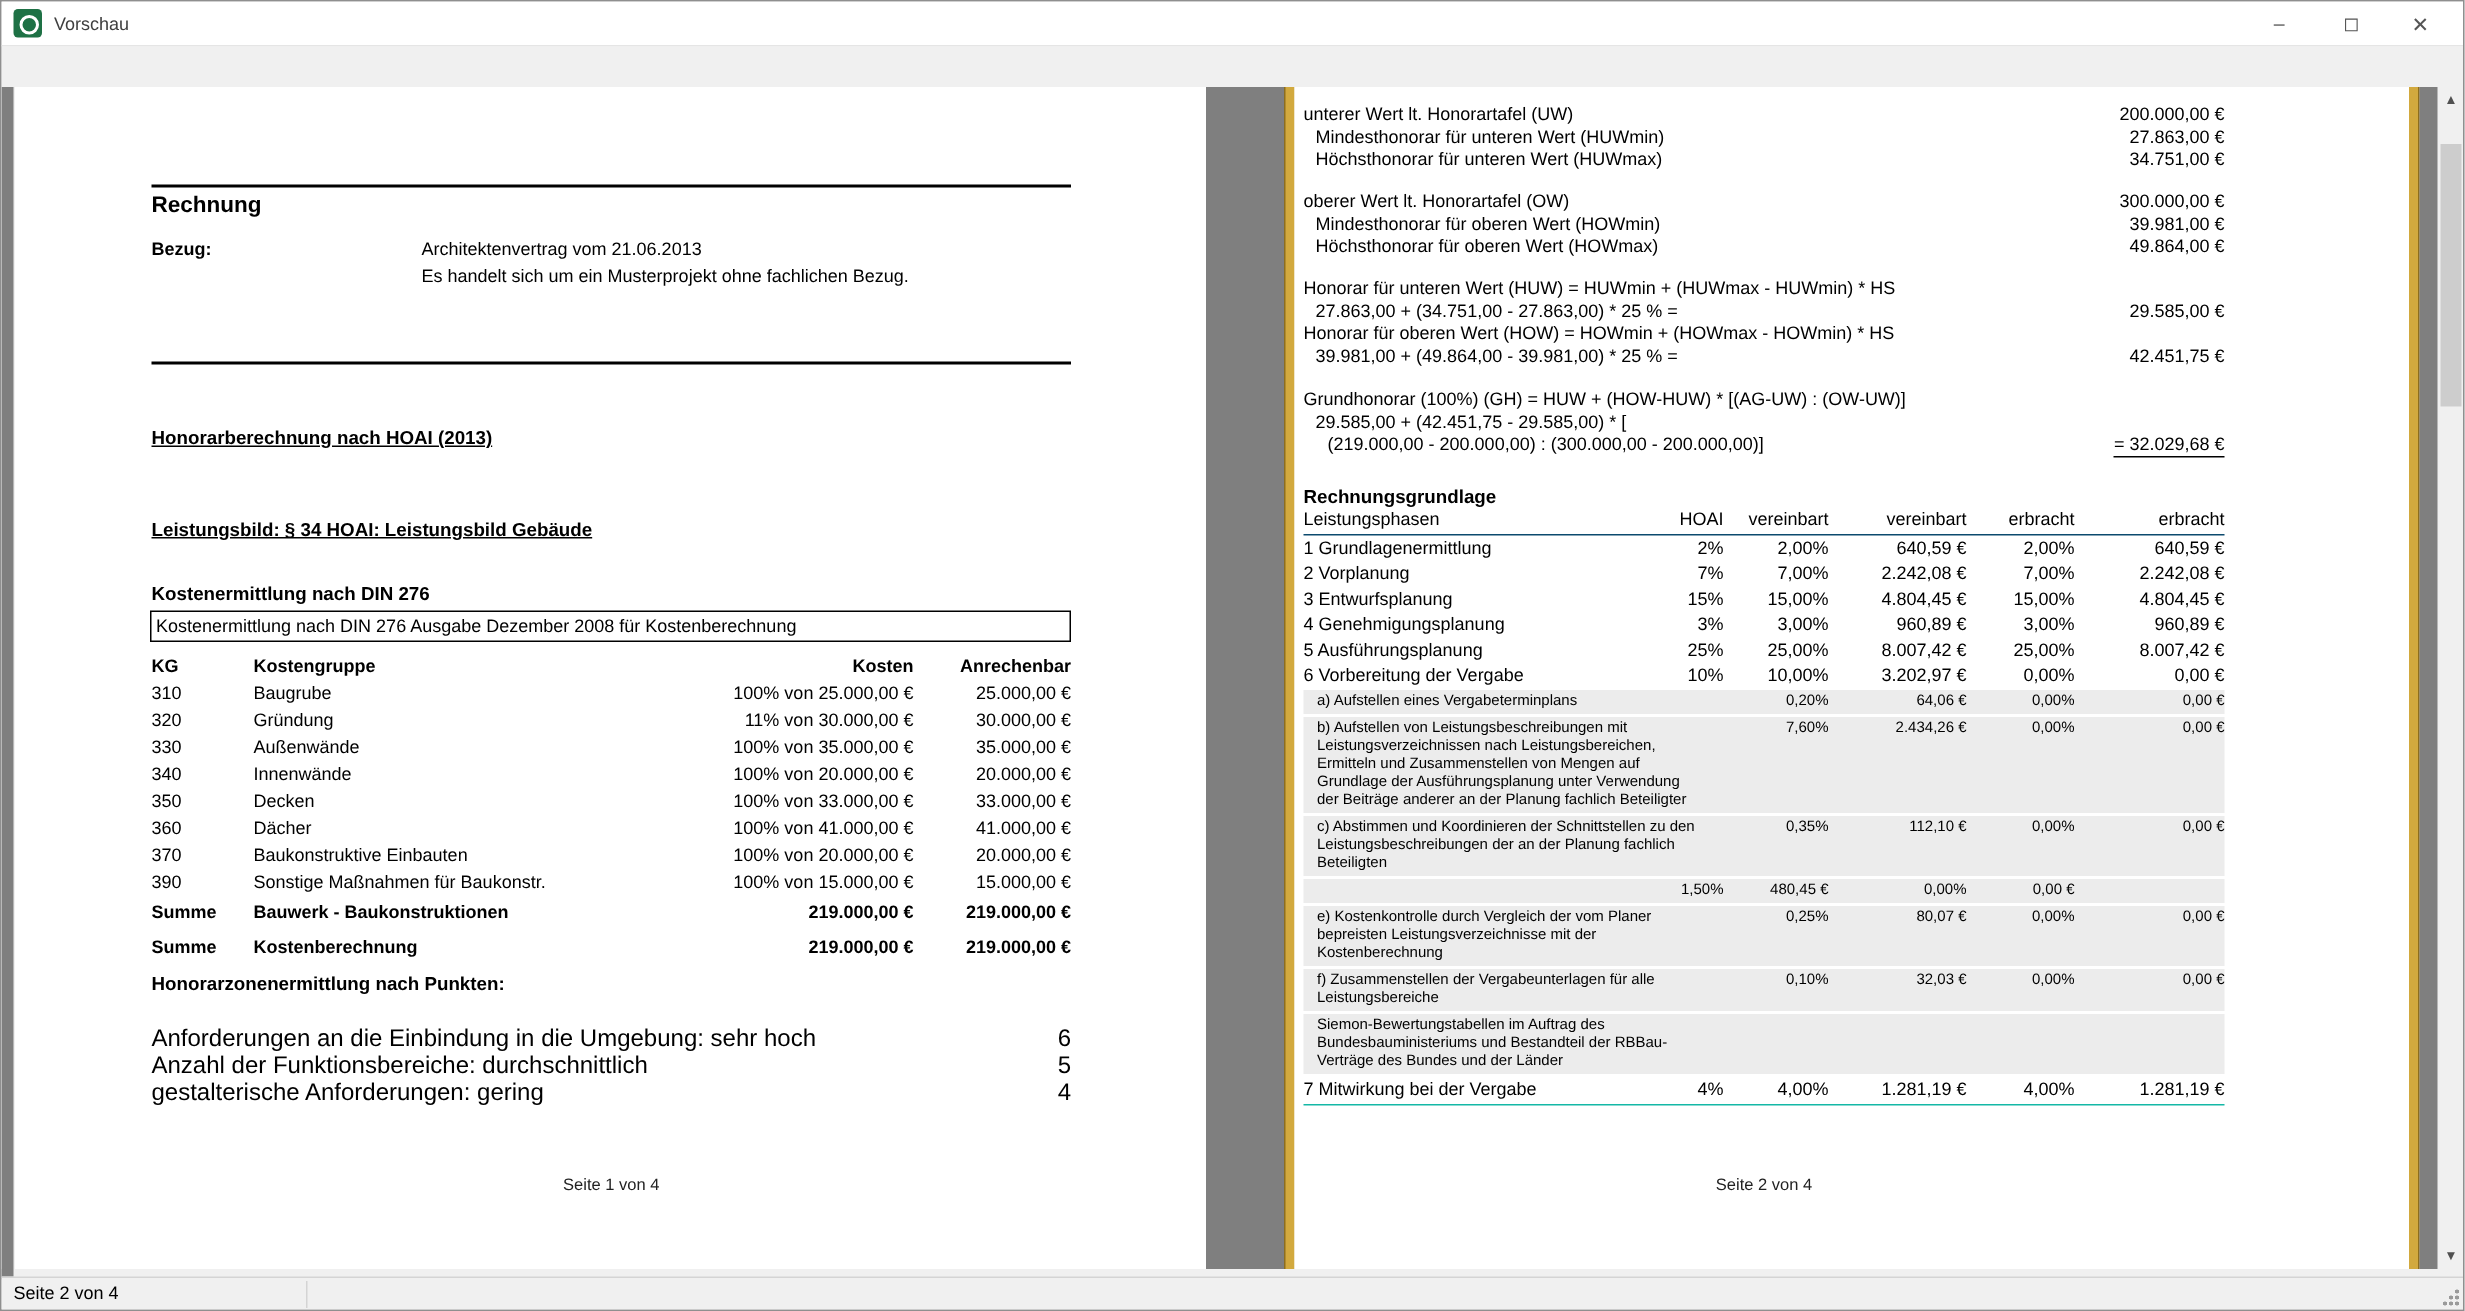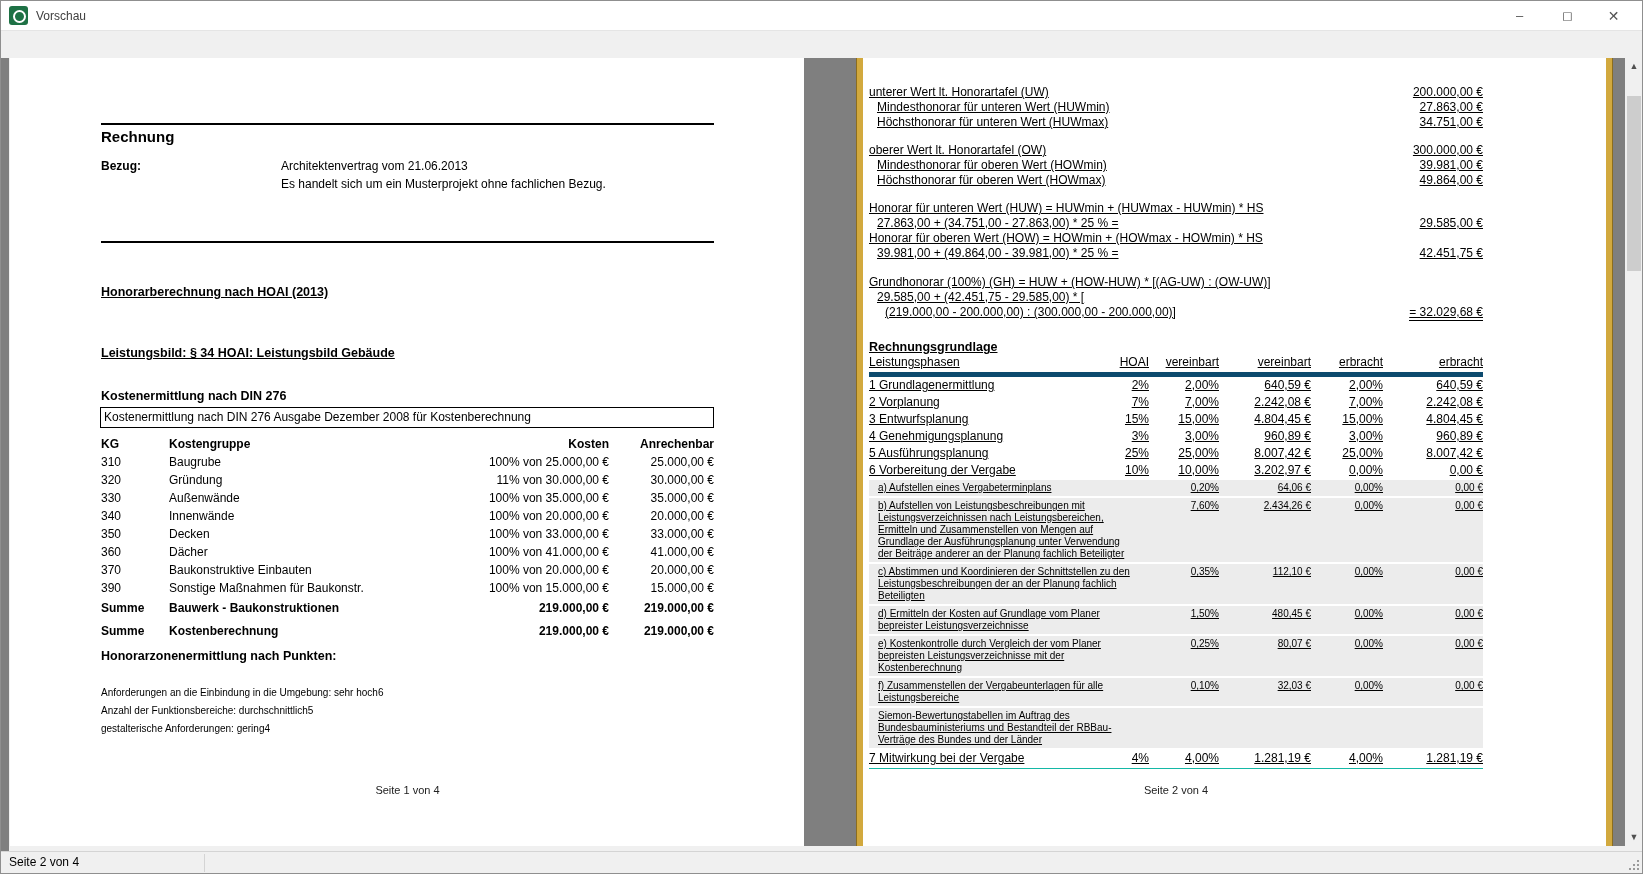--- a/index.html
+++ b/index.html
@@ -55,33 +55,33 @@
   .metarow { display:grid; grid-template-columns:180px auto; font-size:12px; line-height:18px; }
   .metarow .lbl { font-weight:bold; }
   .sechead { font-size:12.5px; font-weight:bold; }
   .sechead.ul { text-decoration:underline; }
   .boxnote { border:1px solid #000; font-size:12px; line-height:19px; padding-left:3px; height:21px;
              width:614px; margin-left:-1px; }
   .p1row { display:grid; grid-template-columns:68px 240px 200px 105px; font-size:12px; line-height:18px; }
   .p1row .r { text-align:right; }
   .p1row.hd { font-weight:bold; }
   .p1row.sum { font-weight:bold; }
-  .zonerow { display:flex; justify-content:flex-start; font-size:10px; line-height:18px; }
+  .zonerow { display:flex; justify-content:space-between; font-size:16px; line-height:18px; }
   .pfooter { position:absolute; font-size:11px; color:#222; width:613px; text-align:center; top:726px; }
 
   
-  .p2c { position:absolute; left:6px; top:0; width:614px; padding-top:27px;text-decoration:underline; }
+  .p2c { position:absolute; left:6px; top:0; width:614px; padding-top:11px; }
   .vline { display:flex; justify-content:space-between; font-size:12px; line-height:15px; }
   .ind1 { padding-left:8px; } .ind2 { padding-left:16px; }
   .gap13 { margin-top:13px; } .gap14 { margin-top:14px; }
   .total { border-bottom:1px solid #000; }
   .gl-head { font-size:12.5px; font-weight:bold; margin-top:19px; }
   .g-row { display:grid; grid-template-columns:210px 70px 70px 92px 72px 100px; font-size:12px; line-height:17px; }
   .g-row .r { text-align:right; }
-  .g-row.hdr { border-bottom:5px solid #0c4a6e; padding-bottom:1px; }
+  .g-row.hdr { border-bottom:1px solid #0c4a6e; padding-bottom:1px; }
   .g-row.last { border-bottom:1px solid #14b8a6; padding-bottom:1px; }
   .g-sub { display:grid; grid-template-columns:280px 70px 92px 72px 100px; background:#ececec;
            font-size:10px; line-height:12px; padding:2px 0 2px 0; margin-bottom:2px; }
   .g-sub .d { padding-left:9px; padding-right:12px; }
   .g-sub .r { text-align:right; }
   .subwrap { margin-top:1px; }
   .pfooter2 { position:absolute; left:6px; width:614px; text-align:center; font-size:11px; color:#222; top:726px; }
 
   
   .vscroll { position:absolute; right:0; top:57px; width:16px; height:788px; background:#f0f0f0; }
@@ -453,21 +453,20 @@
         <span class="r">0,00 €</span>
       </div>
       <div class="g-sub">
         <span class="d">c) Abstimmen und Koordinieren der Schnittstellen zu den Leistungsbeschreibungen der an der Planung fachlich Beteiligten</span>
         <span class="r">0,35%</span>
         <span class="r">112,10 €</span>
         <span class="r">0,00%</span>
         <span class="r">0,00 €</span>
       </div>
       <div class="g-sub">
-        <span class="d">d) Ermitteln der Kosten auf Grundlage vom Planer bepreister Leistungsverzeichnisse</span>
         <span class="r">1,50%</span>
         <span class="r">480,45 €</span>
         <span class="r">0,00%</span>
         <span class="r">0,00 €</span>
       </div>
       <div class="g-sub">
         <span class="d">e) Kostenkontrolle durch Vergleich der vom Planer bepreisten Leistungsverzeichnisse mit der Kostenberechnung</span>
         <span class="r">0,25%</span>
         <span class="r">80,07 €</span>
         <span class="r">0,00%</span>

